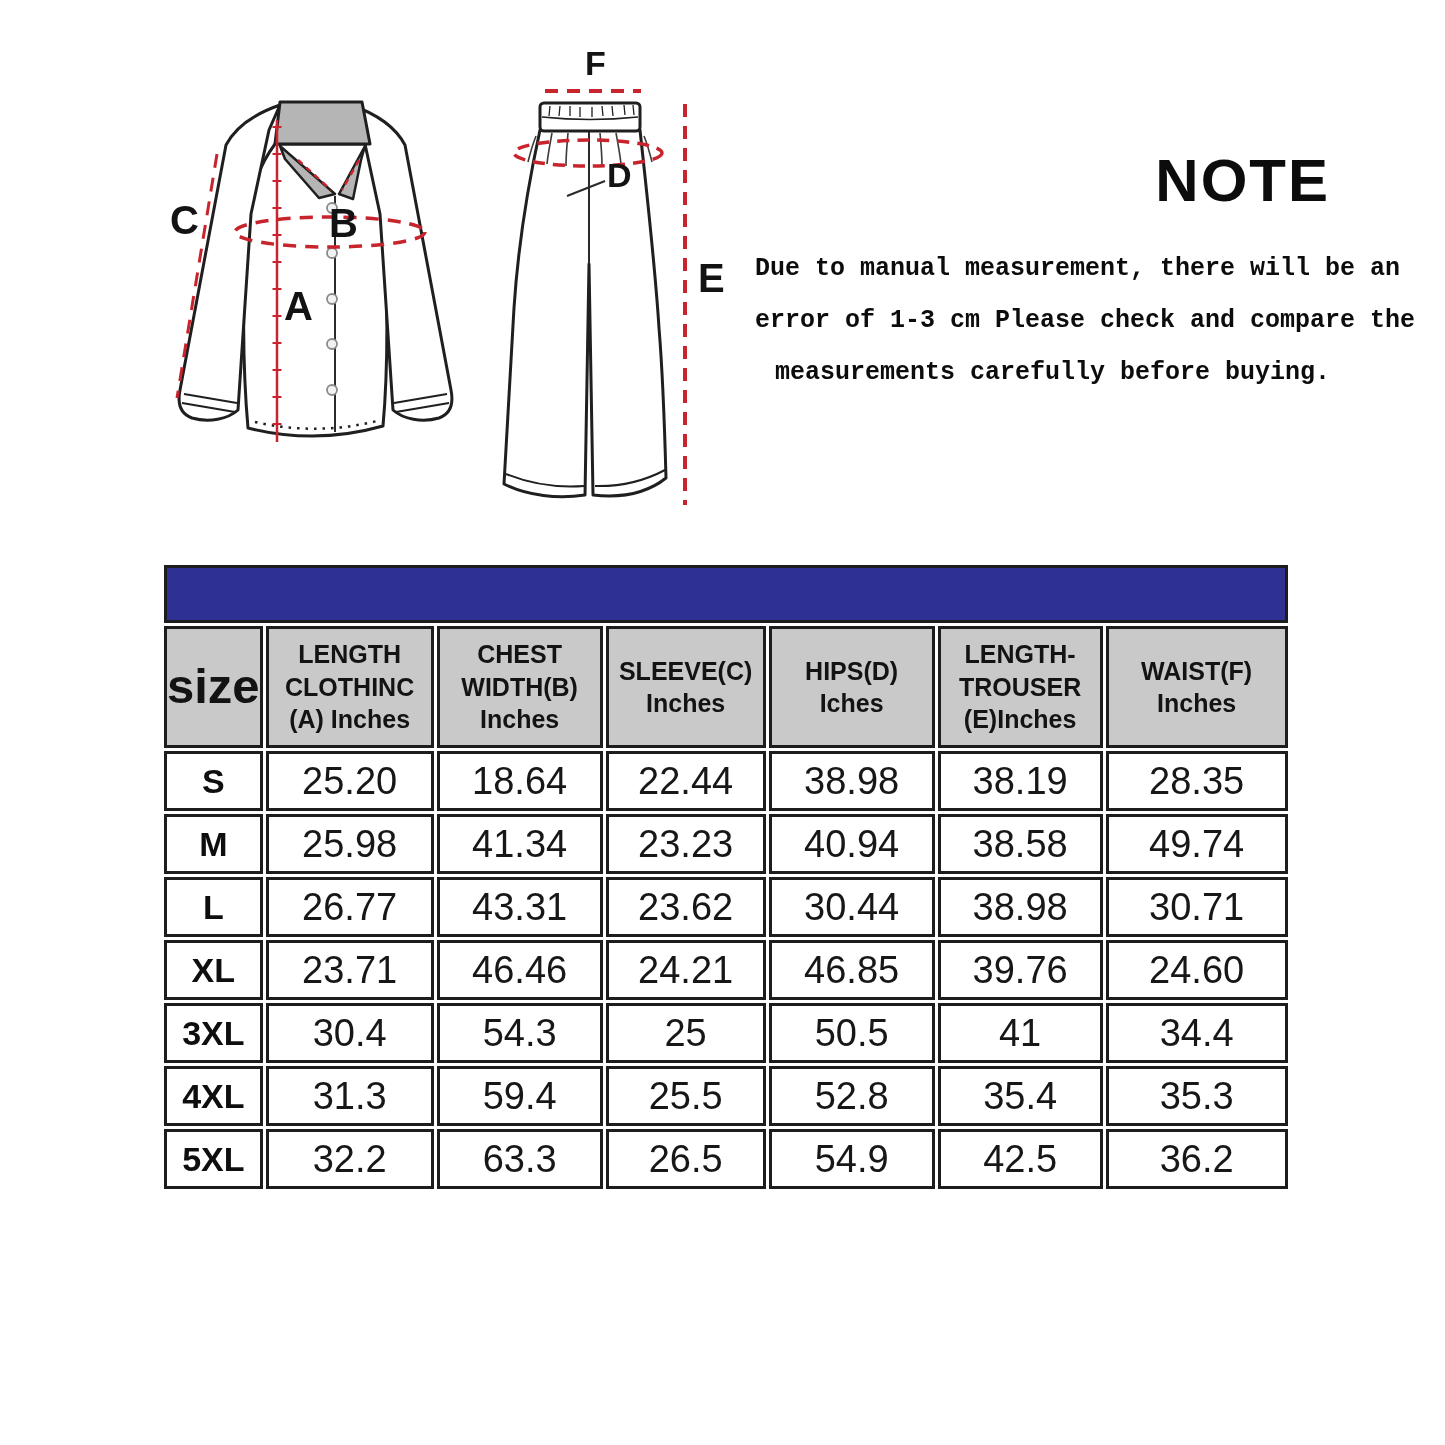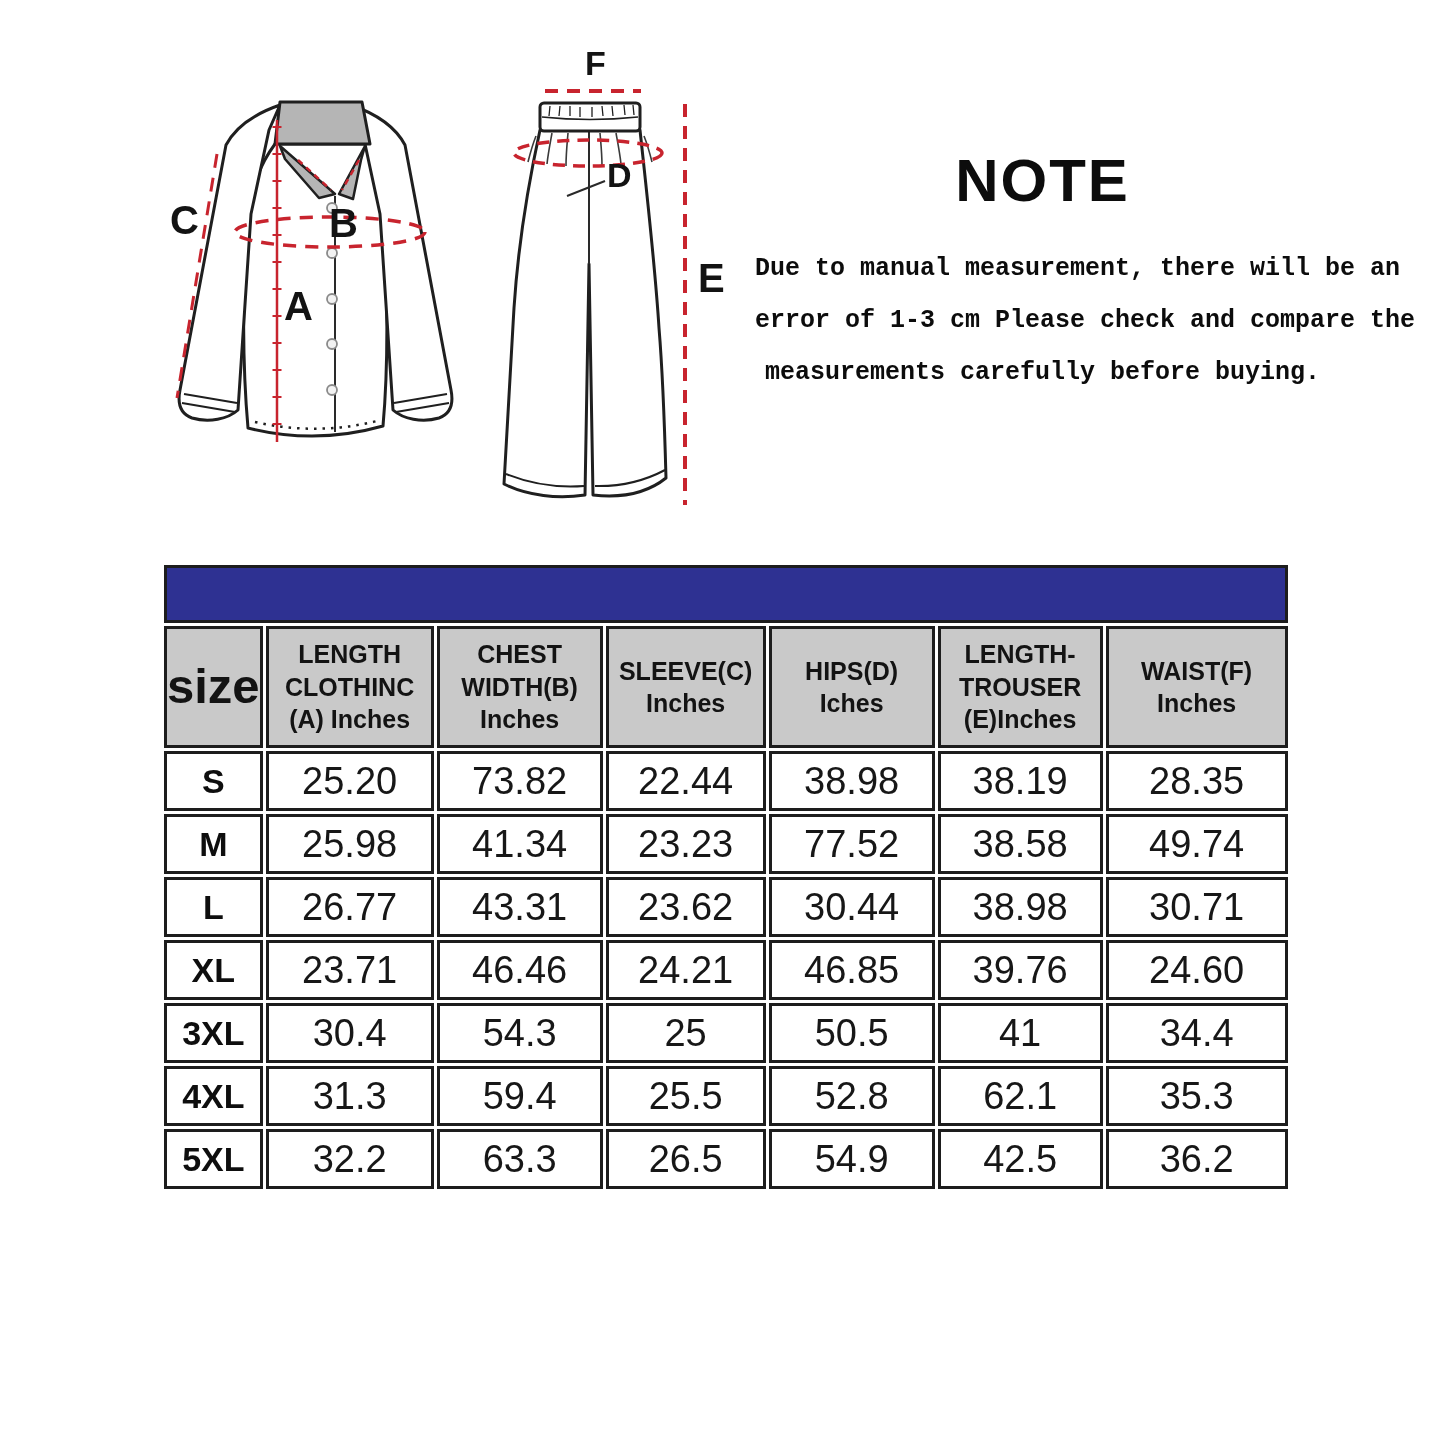--- a/index.html
+++ b/index.html
@@ -8,21 +8,21 @@
     font-family:"Liberation Sans", sans-serif; color:#111; overflow:hidden;
   }
 
   
   .shirt-svg    { position:absolute; left:148px; top:72px;  width:335px; height:385px; }
   .trousers-svg { position:absolute; left:488px; top:46px;  width:300px; height:470px; }
   .dlabel { font:bold 40px "Liberation Sans", sans-serif; fill:#131313; }
   .dlabel-sm { font:bold 34px "Liberation Sans", sans-serif; fill:#131313; }
 
   
-  .note { position:absolute; left:755px; top:146px; width:575px; text-align:center; }
+  .note { position:absolute; left:755px; top:146px; width:575px; text-align:right; }
   .note-title { font-size:60px; font-weight:bold; letter-spacing:2px; color:#0c0c0c; }
   .note-body  { margin-top:28px; }
   .note-line  { font-size:25px; font-weight:bold; line-height:52px; white-space:nowrap; color:#0c0c0c;font-family:Liberation Mono, monospace; }
 
   
   .chart { position:absolute; left:161px; top:562px; }
   table.size-chart {
     border-collapse:separate; border-spacing:3px;
     table-layout:fixed; background:#ffffff;
   }
@@ -145,32 +145,32 @@
 Iches</th>
             <th>LENGTH-
 TROUSER
 (E)Inches</th>
             <th>WAIST(F)
 Inches</th>
           </tr>
       <tr>
             <td class="size-c">S</td>
             <td class="val">25.20</td>
-            <td class="val">73.82</td>
+            <td class="val">18.64</td>
             <td class="val">22.44</td>
             <td class="val">38.98</td>
             <td class="val">38.19</td>
             <td class="val">28.35</td>
           </tr>
           <tr>
             <td class="size-c">M</td>
             <td class="val">25.98</td>
             <td class="val">41.34</td>
             <td class="val">23.23</td>
-            <td class="val">77.52</td>
+            <td class="val">40.94</td>
             <td class="val">38.58</td>
             <td class="val">49.74</td>
           </tr>
           <tr>
             <td class="size-c">L</td>
             <td class="val">26.77</td>
             <td class="val">43.31</td>
             <td class="val">23.62</td>
             <td class="val">30.44</td>
             <td class="val">38.98</td>
@@ -193,21 +193,21 @@
             <td class="val">50.5</td>
             <td class="val">41</td>
             <td class="val">34.4</td>
           </tr>
           <tr>
             <td class="size-c">4XL</td>
             <td class="val">31.3</td>
             <td class="val">59.4</td>
             <td class="val">25.5</td>
             <td class="val">52.8</td>
-            <td class="val">62.1</td>
+            <td class="val">35.4</td>
             <td class="val">35.3</td>
           </tr>
           <tr>
             <td class="size-c">5XL</td>
             <td class="val">32.2</td>
             <td class="val">63.3</td>
             <td class="val">26.5</td>
             <td class="val">54.9</td>
             <td class="val">42.5</td>
             <td class="val">36.2</td>

